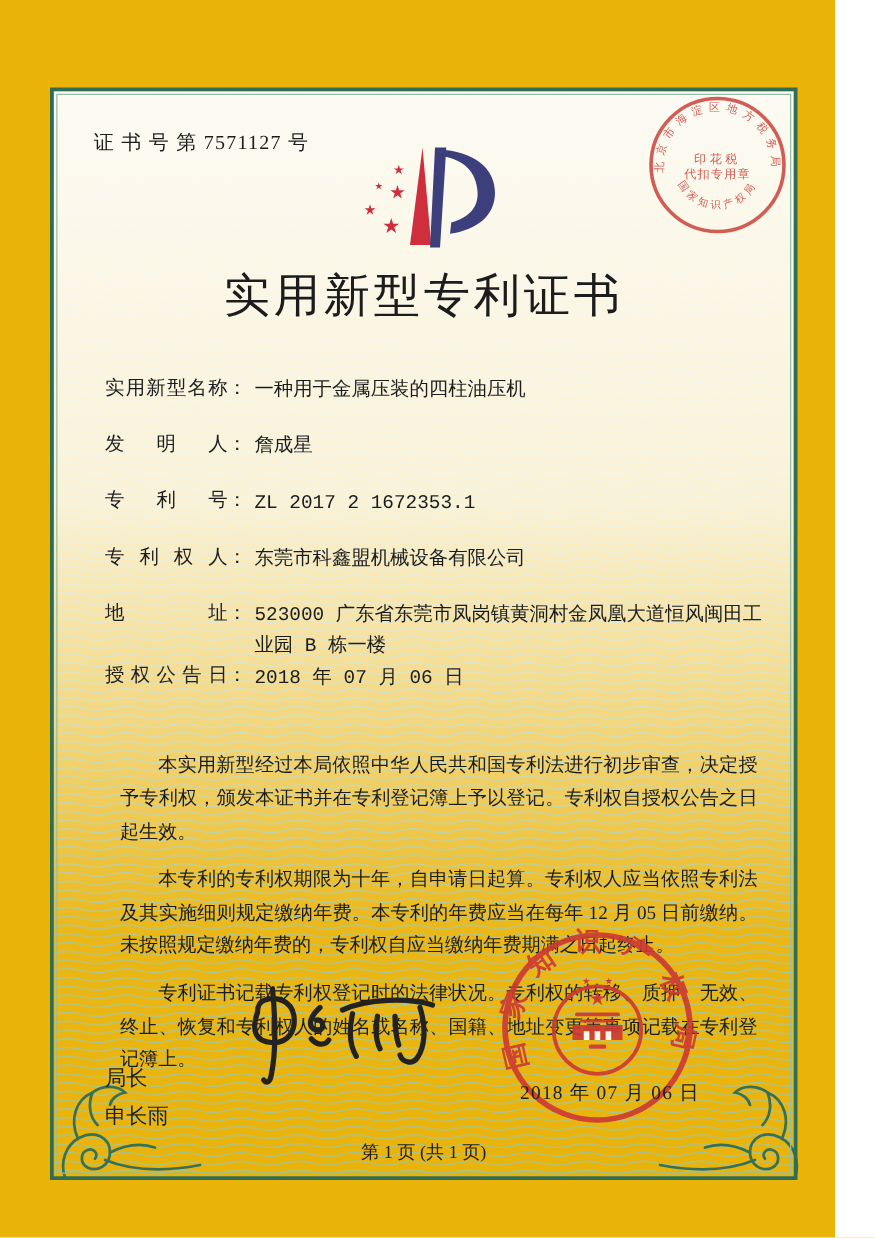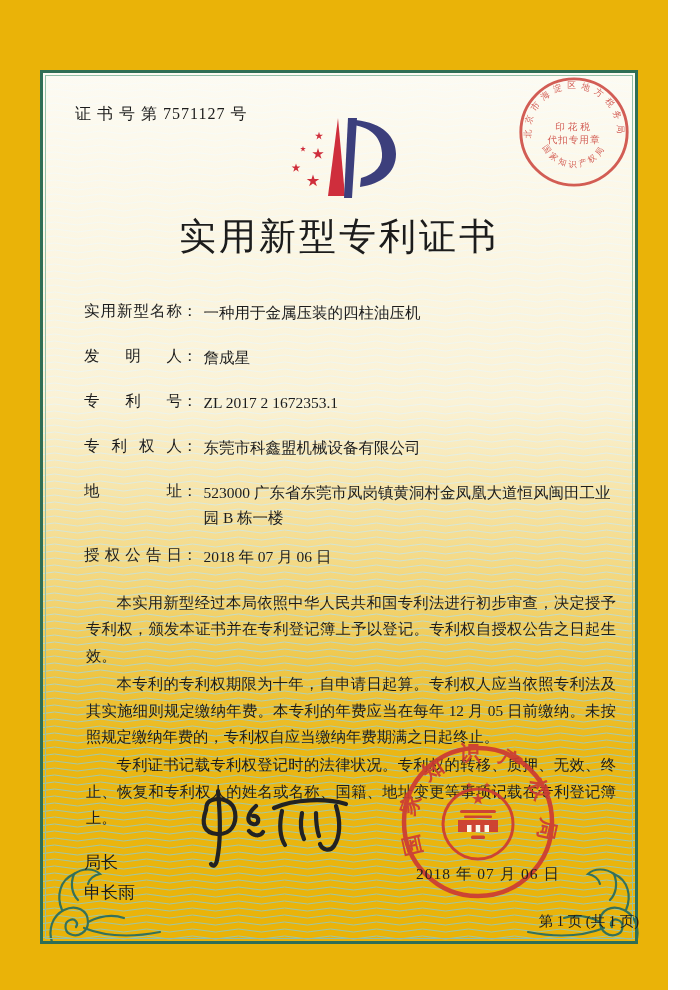--- a/index.html
+++ b/index.html
@@ -11,37 +11,37 @@
   .frame{position:absolute;left:40px;top:70px;width:598px;height:874px;border:3px solid #2f6e55;box-sizing:border-box;z-index:4;pointer-events:none;}
   .frame-inner{position:absolute;left:2px;top:2px;right:2px;bottom:2px;border:1px solid #93bfa6;}
   .waves{position:absolute;left:43px;top:73px;width:592px;height:868px;z-index:1;}
   .fade{position:absolute;left:43px;top:73px;width:592px;height:868px;z-index:2;
         background:linear-gradient(180deg,rgba(253,253,250,.97) 0%,rgba(253,253,250,.85) 38%,rgba(253,253,250,.45) 60%,rgba(253,253,250,.05) 78%,rgba(253,253,250,0) 100%);}
   .content{position:absolute;inset:0;z-index:5;}
   .cert-no{position:absolute;left:75px;top:104px;font-size:16px;letter-spacing:1px;}
   .logo{position:absolute;left:288px;top:110px;width:118px;height:95px;}
   .title{position:absolute;left:39px;top:212px;width:600px;text-align:center;
          font-size:37px;font-weight:normal;letter-spacing:3px;}
-  .fields{position:absolute;left:84px;top:300px;width:540px;font-size:15.5px;}
+  .fields{position:absolute;left:84px;top:300px;width:540px;font-size:15.5px;font-family:Liberation Mono, monospace;}
   .frow{margin-bottom:20px;line-height:22px;position:relative;}
   .flabel{display:inline-block;width:98px;text-align:justify;text-align-last:justify;vertical-align:top;}
   .colon{margin-right:6px;}
   .fvalue{display:inline-block;vertical-align:top;max-width:420px;line-height:25px;}
   .grant-no{position:absolute;left:318px;top:0;white-space:nowrap;}
   .paras{position:absolute;left:84px;top:588px;width:534px;font-size:15.3px;line-height:26.4px;text-align:justify;}
-  .paras p{margin:2px;text-indent:2em;}
+  .paras p{margin:12px;text-indent:2em;}
   .officer{position:absolute;left:84px;top:806px;font-size:17px;line-height:30px;z-index:6;margin-top:42px;}
   .signature{position:absolute;left:190px;top:786px;z-index:6;}
   .seal{position:absolute;left:398px;top:742px;opacity:.92;z-index:5;}
   .seal-date{position:absolute;left:416px;top:864px;font-size:15.5px;letter-spacing:1px;color:#1e1e1e;z-index:7;white-space:nowrap;}
   .tax-stamp{position:absolute;left:516px;top:74px;opacity:.88;z-index:5;}
   .flourish{position:absolute;z-index:3;}
   .flourish.left{left:44px;top:866px;}
   .flourish.right{left:524px;top:866px;transform:scaleX(-1);}
-  .footer{position:absolute;left:39px;top:912px;width:600px;text-align:right;font-size:14.5px;z-index:6;}
+  .footer{position:absolute;left:39px;top:912px;width:600px;text-align:center;font-size:14.5px;z-index:6;}
   svg text{font-family:"Liberation Serif","DejaVu Serif",serif;}
 </style>
 </head>
 <body>
 
 <div class="canvas">
 
   <svg width="0" height="0" style="position:absolute">
     <defs>
       <path id="star5" d="M0,-1 L0.2245,-0.309 L0.9511,-0.309 L0.3633,0.118 L0.5878,0.809 L0,0.382 L-0.5878,0.809 L-0.3633,0.118 L-0.9511,-0.309 L-0.2245,-0.309 Z"></path>
@@ -99,21 +99,21 @@
       </div>
       <div class="frow">
         <span class="flabel">发明人</span><span class="colon">：</span><span class="fvalue">詹成星</span>
       </div>
       <div class="frow">
         <span class="flabel">专利号</span><span class="colon">：</span><span class="fvalue">ZL 2017 2 1672353.1</span>
       </div>
       <div class="frow">
         <span class="flabel">专利权人</span><span class="colon">：</span><span class="fvalue">东莞市科鑫盟机械设备有限公司</span>
       </div>
-      <div class="frow" style="margin-bottom:14px;">
+      <div class="frow" style="margin-bottom:0;">
         <span class="flabel">地址</span><span class="colon">：</span><span class="fvalue" style="width:420px;">523000 广东省东莞市凤岗镇黄洞村金凤凰大道恒风闽田工业园 B 栋一楼</span>
       </div>
       <div class="frow">
         <span class="flabel">授权公告日</span><span class="colon">：</span><span class="fvalue">2018 年 07 月 06 日</span>
       </div>
     </div>
 
     <div class="paras">
       <p>本实用新型经过本局依照中华人民共和国专利法进行初步审查，决定授予专利权，颁发本证书并在专利登记簿上予以登记。专利权自授权公告之日起生效。</p>
       <p>本专利的专利权期限为十年，自申请日起算。专利权人应当依照专利法及其实施细则规定缴纳年费。本专利的年费应当在每年 12 月 05 日前缴纳。未按照规定缴纳年费的，专利权自应当缴纳年费期满之日起终止。</p>

